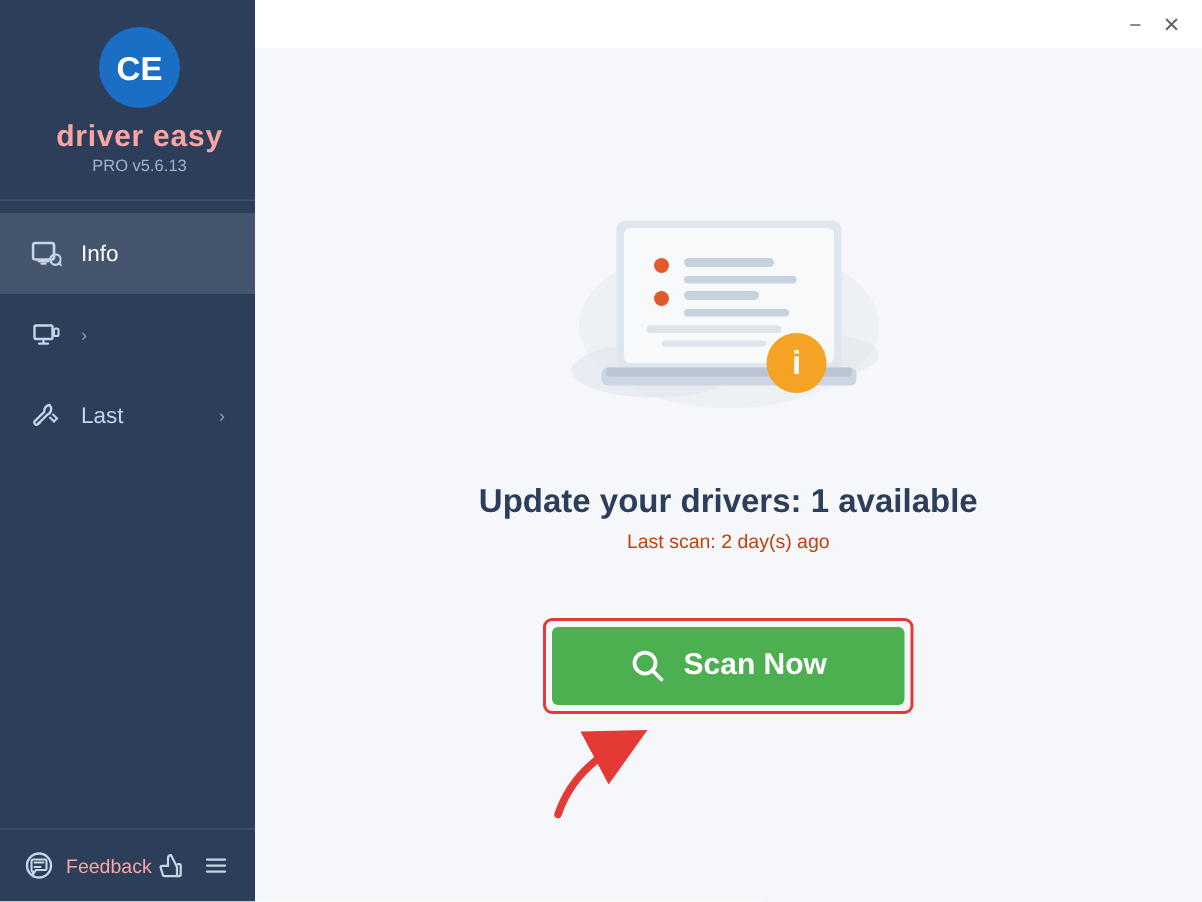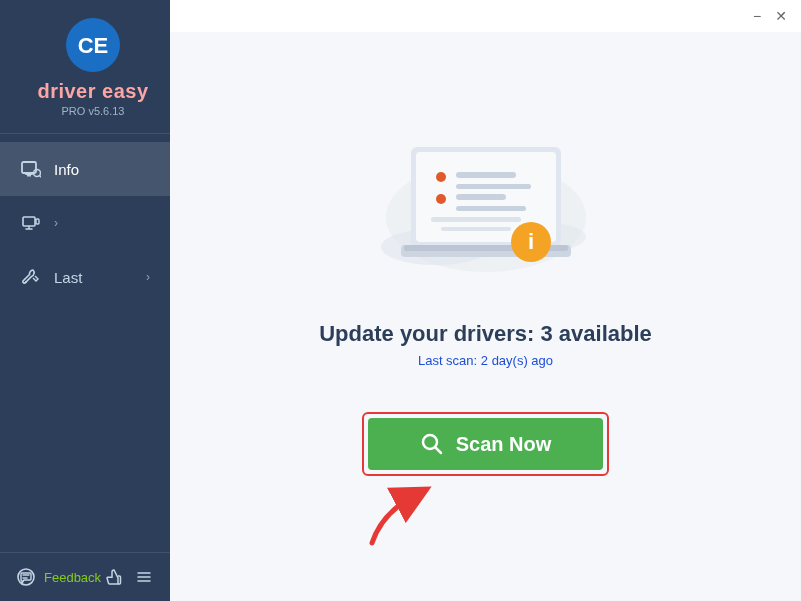--- a/index.html
+++ b/index.html
@@ -121,21 +121,21 @@
       padding: 12px 0;
       display: flex;
       align-items: center;
       justify-content: space-between;
       padding: 14px 16px;
     }
 
     .feedback-item {
       display: flex;
       align-items: center;
-      color: #84cc16;
+      color: #fca5a5;
       cursor: pointer;
       font-size: 13px;
       justify-content: space-between;
     }
     .feedback-item .feedback-icon {
       width: 20px;
       height: 20px;
       margin-right: 8px;
     }
 
@@ -188,21 +188,21 @@
     .main-title {
       font-size: 22px;
       font-weight: 700;
       color: #2c3e5a;
       margin-bottom: 6px;
       text-align: center;
     }
 
     .main-subtitle {
       font-size: 13px;
-      color: #1d4ed8;
+      color: #c2410c;
       margin-bottom: 44px;
       text-align: center;
     }
 
     
     .scan-now-wrapper {
       border: 2.5px solid #e53935;
       border-radius: 6px;
       padding: 4px;
       display: inline-block;
@@ -212,21 +212,21 @@
     .scan-now-btn {
       background: #4caf50;
       color: #fff;
       font-size: 20px;
       font-weight: 700;
       border: none;
       border-radius: 4px;
       padding: 14px 52px;
       cursor: pointer;
       display: flex;
-      align-items: center;
+      align-items: flex-start;
       gap: 12px;
       transition: background 0.15s;
       min-width: 220px;
       justify-content: center;
     }
 
     
     svg { display: block; }
   </style>
 </head>
@@ -348,21 +348,21 @@
         <rect x="85" y="110" width="70" height="4" rx="2" fill="#dde3eb"></rect>
 
         <rect x="45" y="128" width="170" height="12" rx="4" fill="#cdd5e0"></rect>
         <rect x="48" y="128" width="164" height="6" rx="2" fill="#bbc5d4"></rect>
 
         <circle cx="175" cy="125" r="20" fill="#f4a324"></circle>
         <text x="175" y="132" text-anchor="middle" font-size="22" font-weight="bold" fill="white" font-family="Arial">i</text>
       </svg>
     </div>
 
-    <h2 class="main-title">Update your drivers: 3 available</h2>
+    <h2 class="main-title">Update your drivers: 1 available</h2>
     <p class="main-subtitle">Last scan: 2 day(s) ago</p>
 
     <div style="position: relative; display: inline-block;">
       <div class="scan-now-wrapper">
         <button class="scan-now-btn">
           <span>
             <svg width="24" height="24" viewBox="0 0 24 24" fill="none">
               <circle cx="10" cy="10" r="7" stroke="white" stroke-width="2.5" fill="none"></circle>
               <line x1="15.5" y1="15.5" x2="21" y2="21" stroke="white" stroke-width="2.5" stroke-linecap="round"></line>
             </svg>

